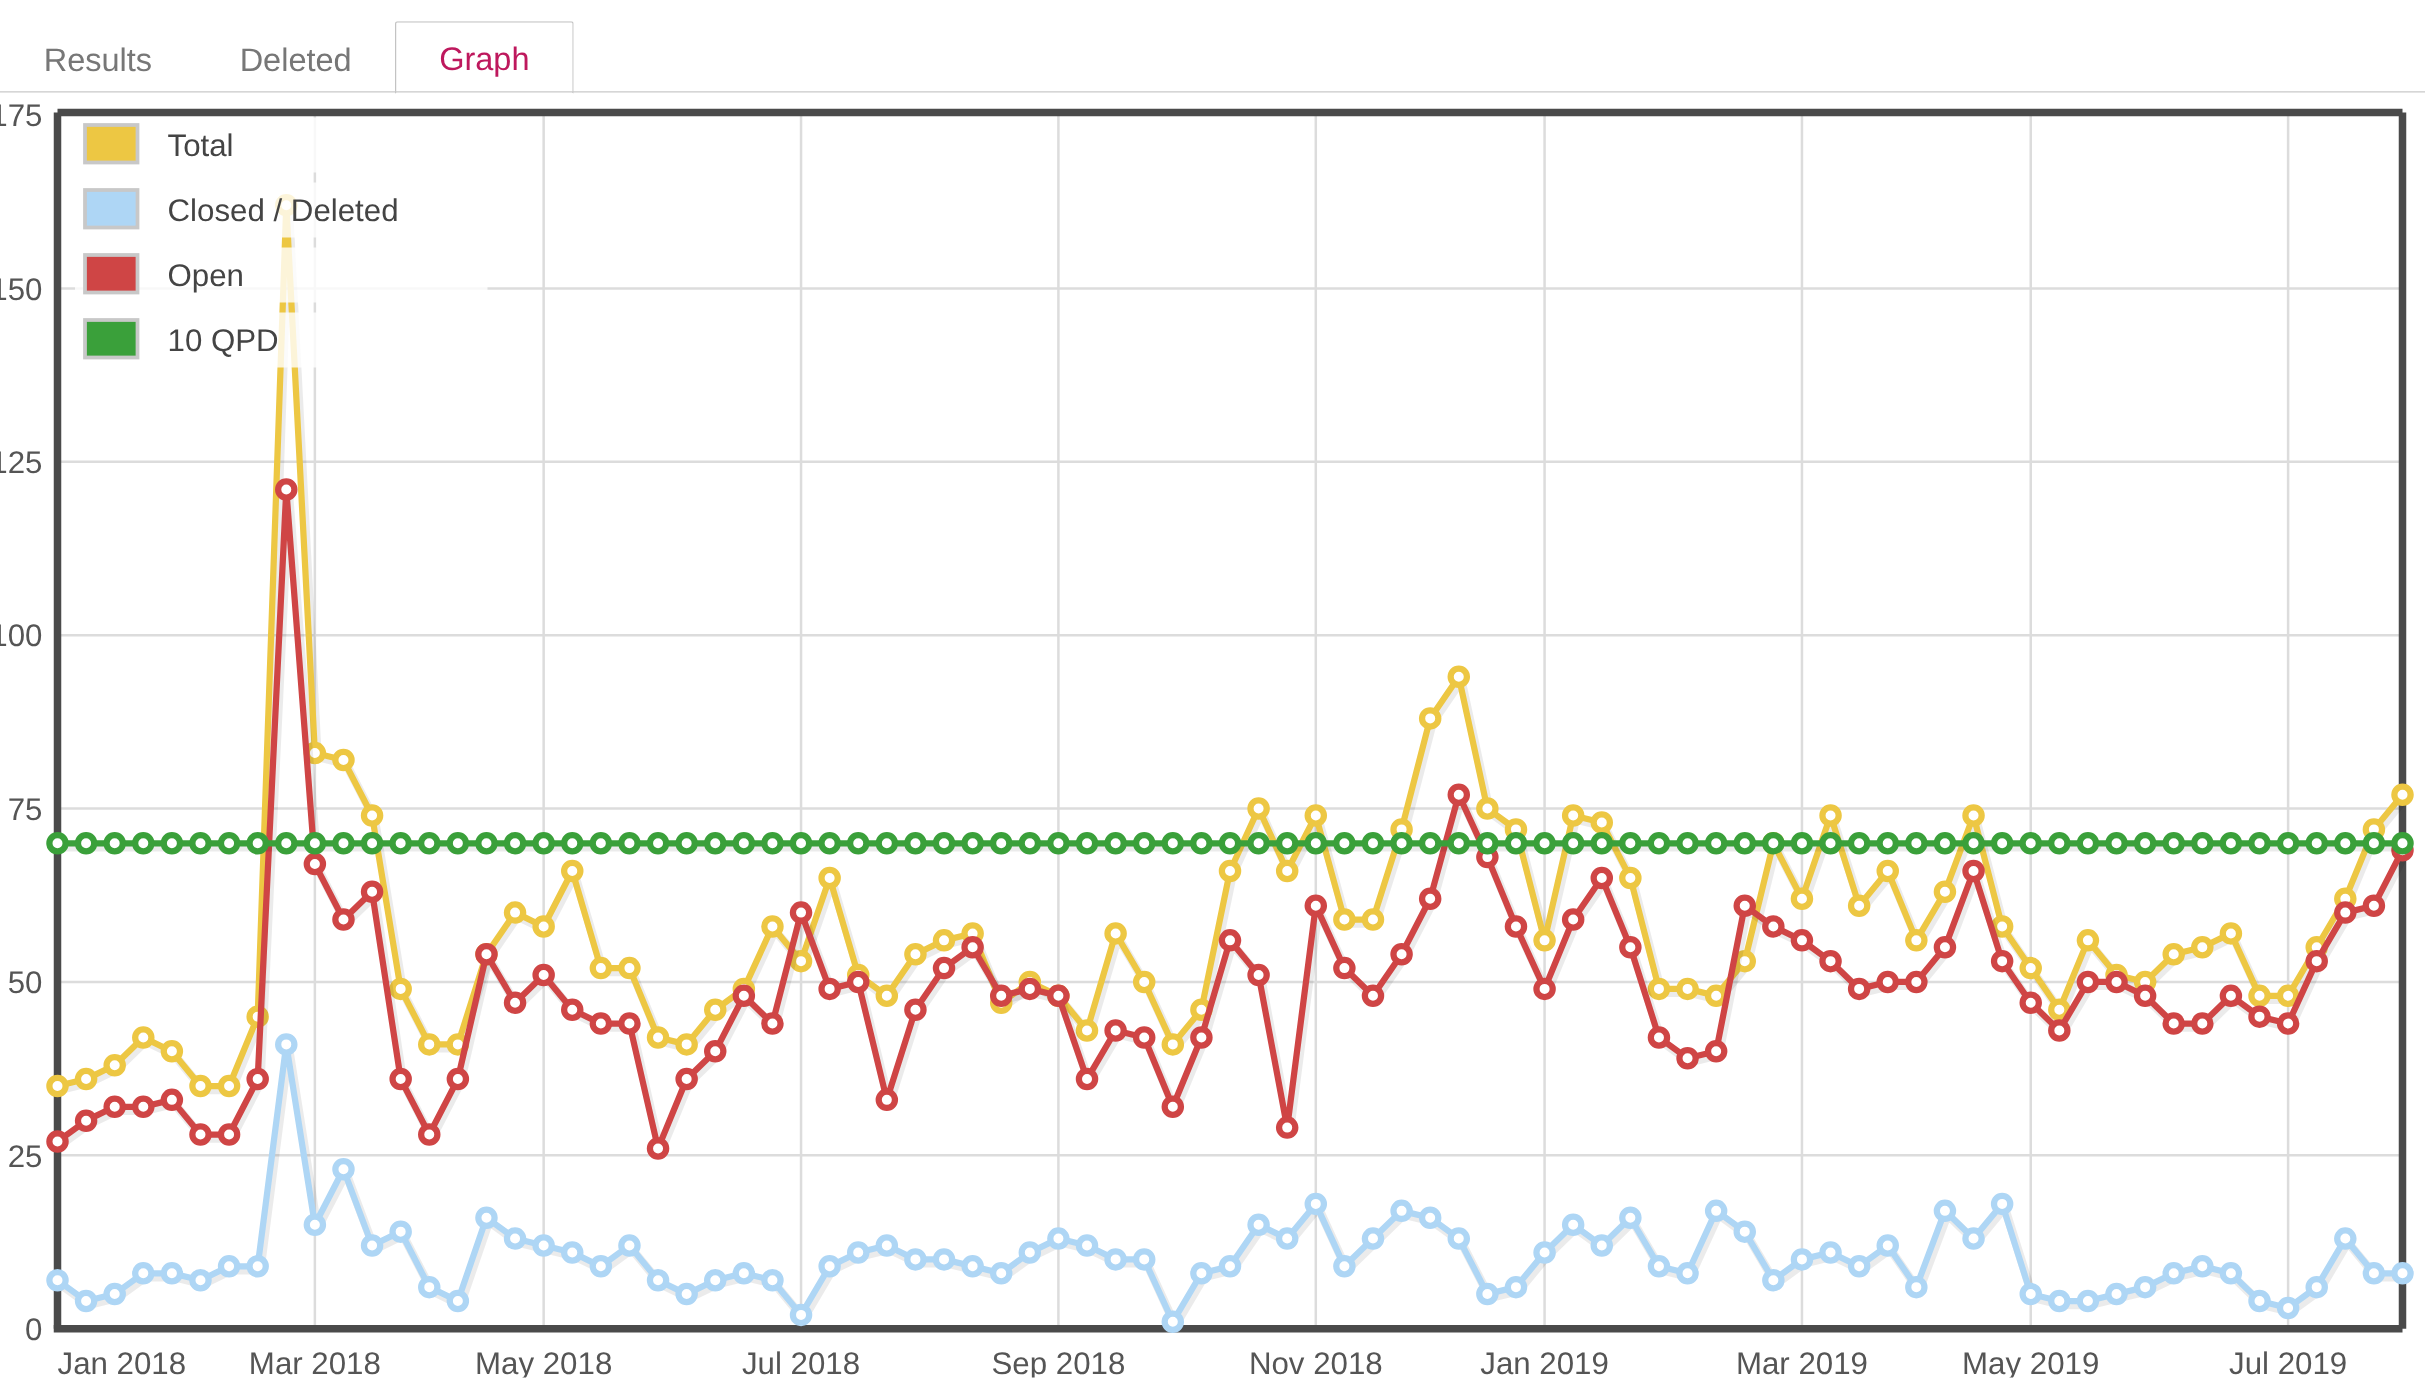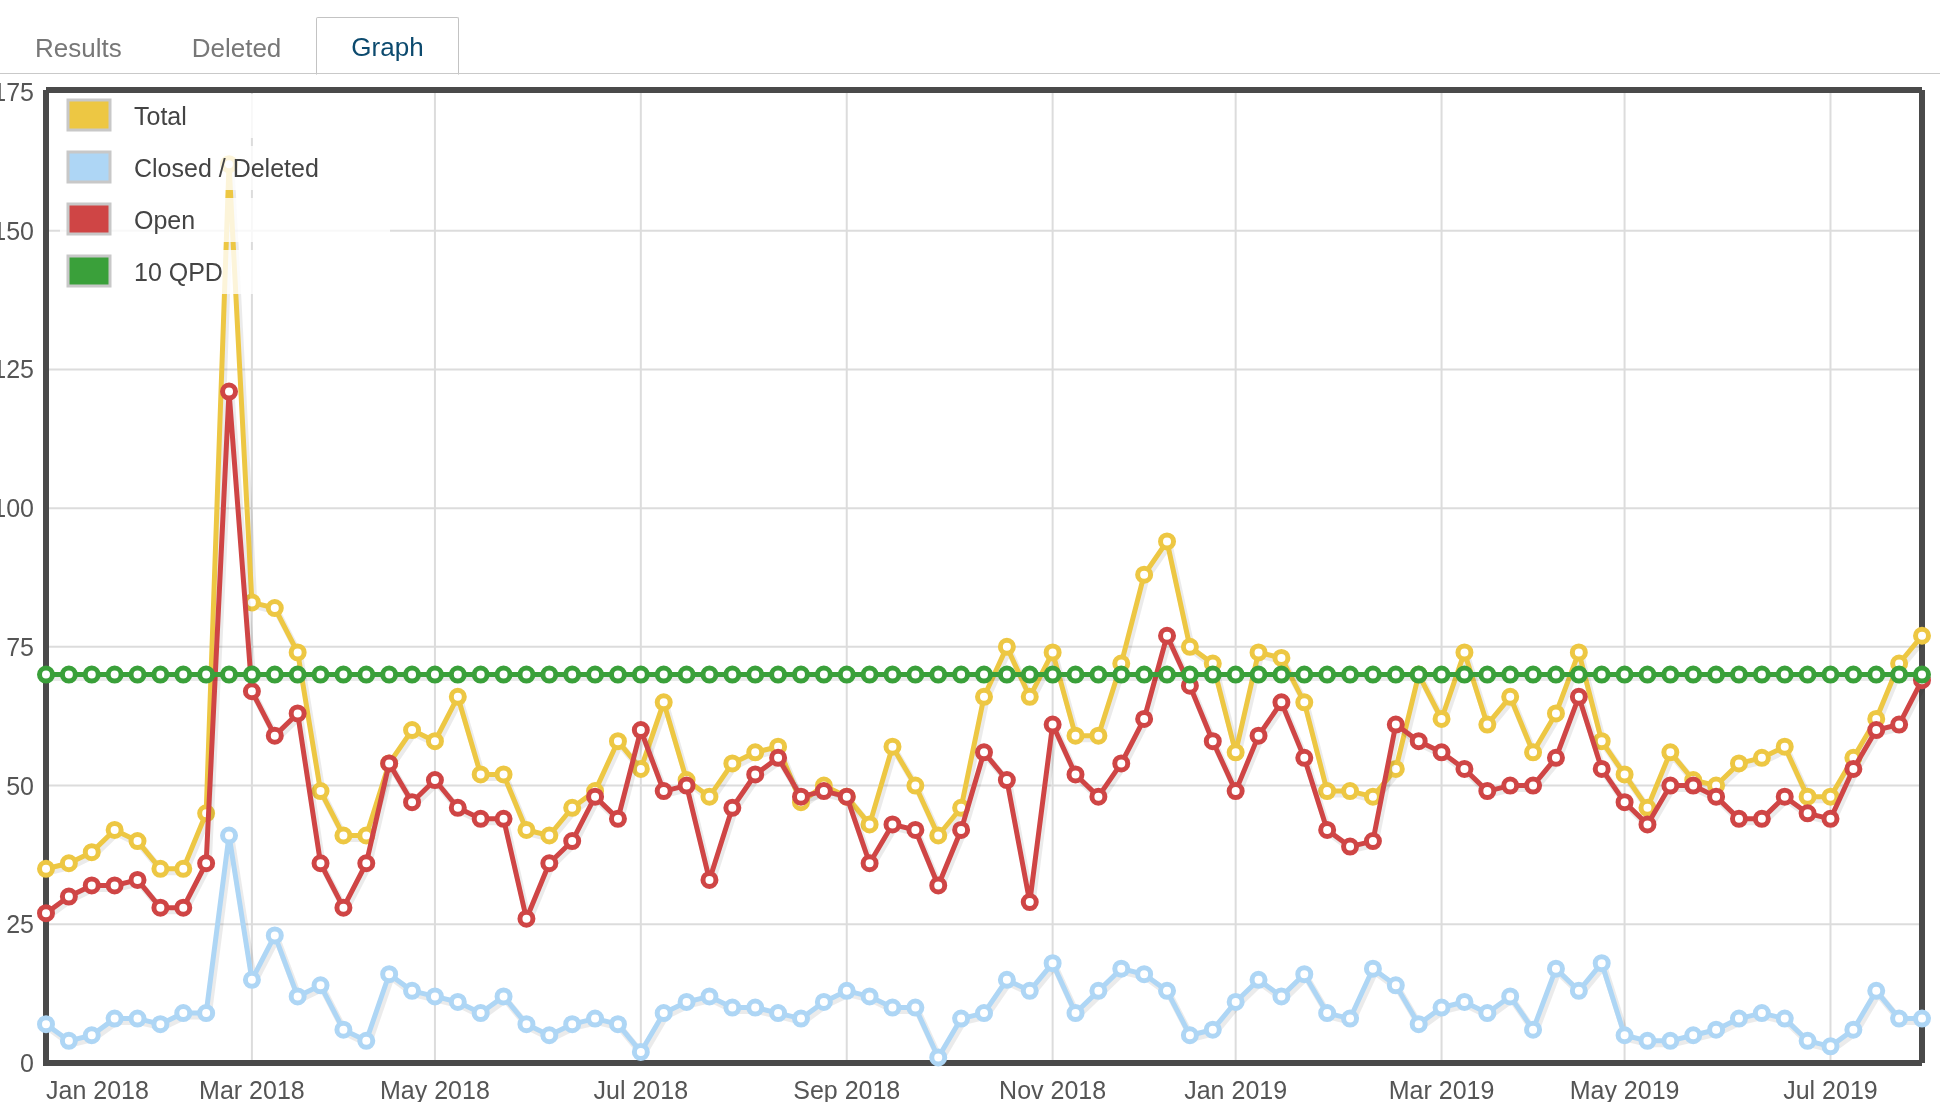--- a/index.html
+++ b/index.html
@@ -7,21 +7,21 @@
 
   
   #tabbar{position:absolute;left:0;top:0;width:1940px;height:76px;}
   #tabbar .tabs{position:absolute;left:0;top:0;display:flex;align-items:flex-end;height:74px;}
   #tabbar .tab{
     font-size:26px;color:#777;padding:16px 34px 14px 34px;line-height:1;
     border:1px solid transparent;border-bottom:none;background:transparent;cursor:pointer;
     position:relative;top:1px;
   }
   #tabbar .tab.active{
-    color:#0c4a6e;background:#fff;border:1px solid #c3c3c3;border-bottom:1px solid #fff;border-radius:2px 2px 0 0;text-align:right;
+    color:#be185d;background:#fff;border:1px solid #c3c3c3;border-bottom:1px solid #fff;border-radius:2px 2px 0 0;text-align:right;
   }
   #tabbar .tabline{position:absolute;left:0;top:73px;width:1940px;height:1px;background:#c9c9c9;}
 
   
   #chart{position:absolute;left:0;top:76px;width:1940px;height:1026px;}
   #chartsvg{display:block;}
   .axislabel{font-family:"Liberation Sans",sans-serif;font-size:25px;fill:#555;}
   .legendlabel{font-family:"Liberation Sans",sans-serif;font-size:25px;fill:#444;}
 </style>
 </head>

